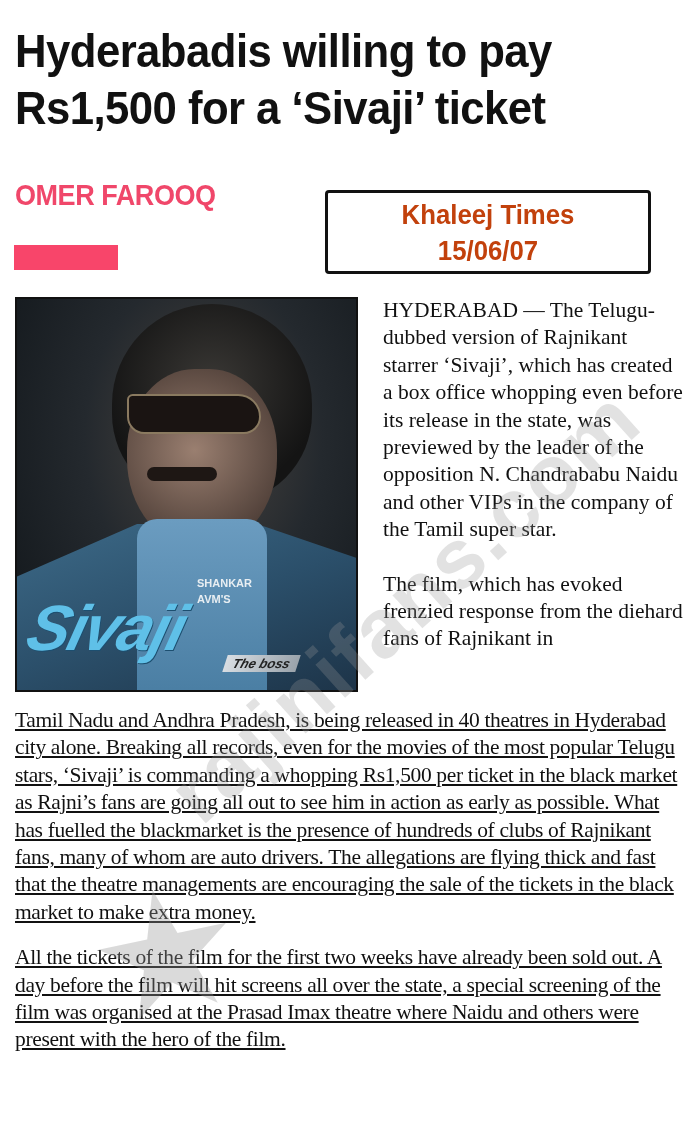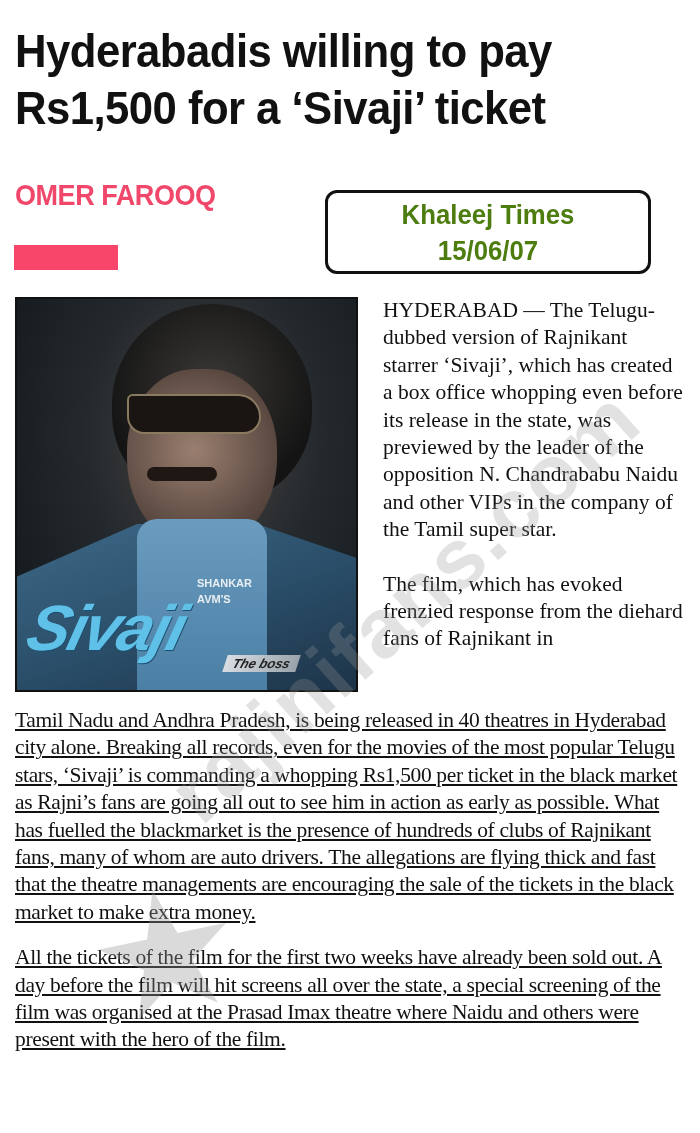--- a/index.html
+++ b/index.html
@@ -18,23 +18,23 @@
       font-family: "Liberation Sans", sans-serif; font-weight: bold;
       font-size: 30px; color: #f0476a; letter-spacing: -0.5px;
       transform: scaleX(0.9); transform-origin: left top;
     }
     .accent-bar {
       position: absolute; left: 14px; top: 245px; width: 104px; height: 25px;
       background: #f8456a;
     }
     .source-box {
       position: absolute; left: 325px; top: 190px; width: 326px; height: 84px;
-      border: 3px solid #111; border-radius: 12px; box-sizing: border-box;
+      border: 3px solid #111; border-radius: 4px; box-sizing: border-box;
       text-align: center; font-family: "Liberation Sans", sans-serif; font-weight: bold;
-      color: #4d7c0f; font-size: 28px; line-height: 36px; padding-top: 4px;
+      color: #c2410c; font-size: 28px; line-height: 36px; padding-top: 4px;
     }
     .source-box div { transform: scaleX(0.92); }
     .poster {
       position: absolute; left: 15px; top: 297px; width: 343px; height: 395px;
       border: 2px solid #111; box-sizing: border-box; overflow: hidden;
       background: radial-gradient(ellipse at 55% 35%, #4a4540 0%, #24292e 45%, #0f1418 100%);
     }
     .poster .hair {
       position: absolute; left: 95px; top: 5px; width: 200px; height: 200px;
       border-radius: 50% 50% 45% 45%; background: radial-gradient(circle at 50% 40%, #3a3835, #141414 70%);

